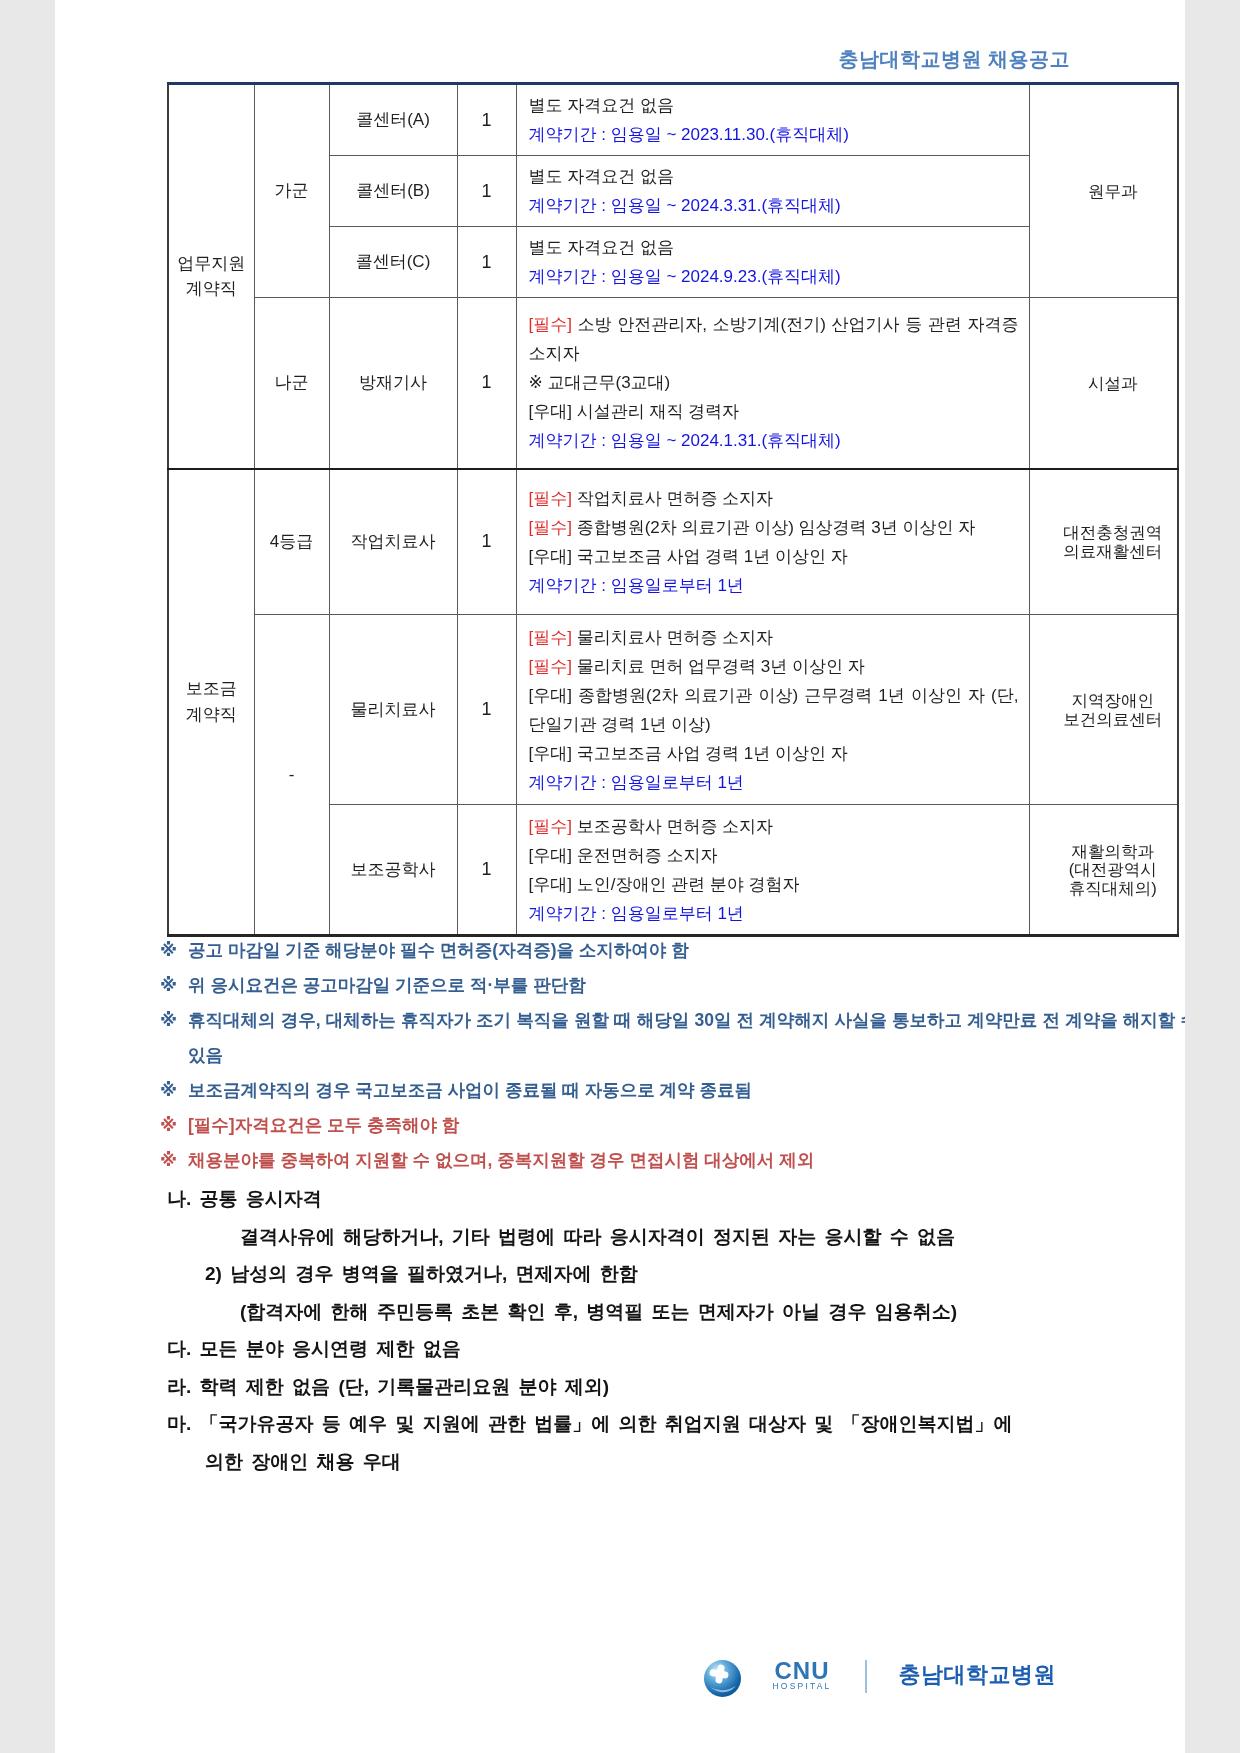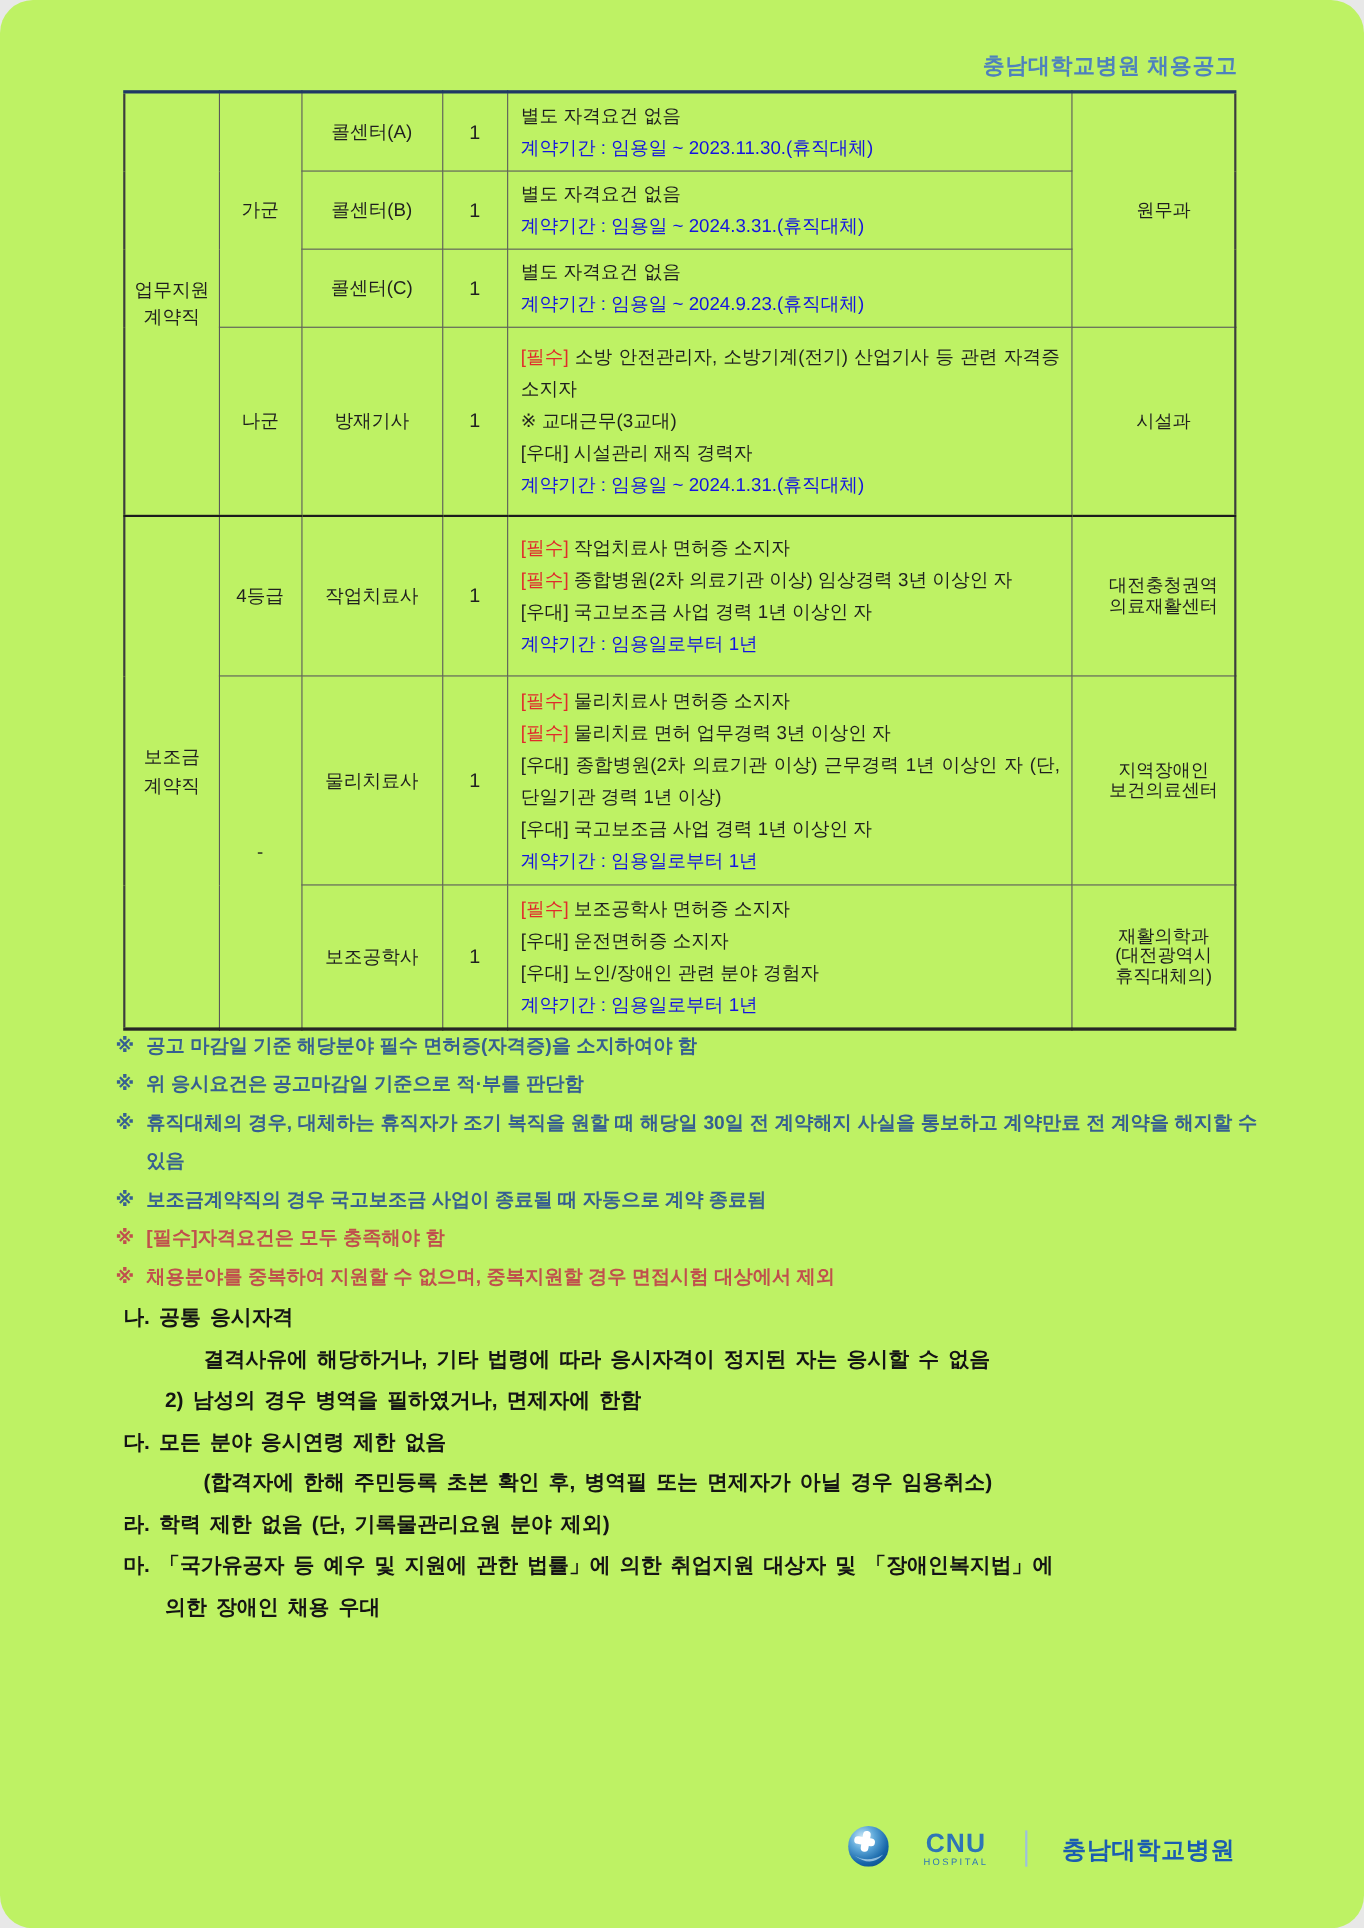--- a/index.html
+++ b/index.html
@@ -1,19 +1,19 @@
 <!DOCTYPE html>
 <html><head>
 <meta charset="utf-8">
 <style>
   html,body { margin:0; padding:0; background:#e8e8e8; }
   .page {
-    position:relative; width:1240px; height:1753px; margin:0 auto;
-    background:#bef264; font-family:"Liberation Sans","DejaVu Sans",sans-serif;
-    color:#1a1a1a; overflow:hidden;border-radius:30px;
+    position:relative; width:1130px; height:1753px; margin:0 auto;
+    background:#ffffff; font-family:"Liberation Sans","DejaVu Sans",sans-serif;
+    color:#1a1a1a; overflow:hidden;
   }
 
   
   .doc-title {
     position:absolute; top:46px; right:115px;
     font-size:20px; font-weight:bold; color:#4e81bd; letter-spacing:0.5px;
   }
 
   
   .jobs-table {
@@ -57,22 +57,22 @@
   }
   .o-line { font-weight:600; }
   .o-bold { font-weight:800; }
   .indent-0 { padding-left:0; }
   .indent-1 { padding-left:38px; }
   .indent-2 { padding-left:73px; }
   .o-suffix { font-weight:600; }
 
   
   .logo {
-    position:absolute; top:1660px; right:117px;
-    display:flex; align-items:flex-end;gap:24px;
+    position:absolute; top:1660px; right:129px;
+    display:flex; align-items:flex-start;gap:24px;
   }
   .globe { width:37px; height:37px; flex:0 0 auto; }
   .cnu-block { display:flex; flex-direction:column; align-items:center;
                margin-left:7px; color:#2e75b6; }
   .cnu { font-size:24px; font-weight:bold; line-height:21px; letter-spacing:1px; }
   .hospital { font-size:8.5px; letter-spacing:2.2px; line-height:10px; }
   .logo-divider { width:2px; height:33px; background:#9dc0de; margin:0 8px 0 9px; }
   .hospital-name { font-size:22px; font-weight:800; color:#1b5db1; letter-spacing:0.5px; }
 </style>
 </head>
@@ -201,22 +201,22 @@
       <div class="note note-red">
         <span class="bullet">※</span>
         <div class="ntext">채용분야를 중복하여 지원할 수 없으며, 중복지원할 경우 면접시험 대상에서 제외</div>
       </div>
     </div>
 
   <div class="outline">
       <div class="o-line indent-0 o-bold">나. 공통 응시자격</div>
       <div class="o-line indent-2">결격사유에 해당하거나, 기타 법령에 따라 응시자격이 정지된 자는 응시할 수 없음</div>
       <div class="o-line indent-1">2) 남성의 경우 병역을 필하였거나, 면제자에 한함</div>
+      <div class="o-line indent-2">(합격자에 한해 주민등록 초본 확인 후, 병역필 또는 면제자가 아닐 경우 임용취소)</div>
       <div class="o-line indent-0 o-bold">다. 모든 분야 응시연령 제한 없음</div>
-      <div class="o-line indent-2">(합격자에 한해 주민등록 초본 확인 후, 병역필 또는 면제자가 아닐 경우 임용취소)</div>
       <div class="o-line indent-0 o-bold">라. 학력 제한 없음<span class="o-suffix"> (단, 기록물관리요원 분야 제외)</span></div>
       <div class="o-line indent-0 o-bold">마. 「국가유공자 등 예우 및 지원에 관한 법률」에 의한 취업지원 대상자 및 「장애인복지법」에</div>
       <div class="o-line indent-1 o-bold">의한 장애인 채용 우대</div>
     </div>
 
   <div class="logo">
     <svg class="globe" viewBox="0 0 37 37">
       <defs>
         <radialGradient id="gg" cx="35%" cy="28%" r="85%">
           <stop offset="0%" stop-color="#cdeaf8"></stop>

